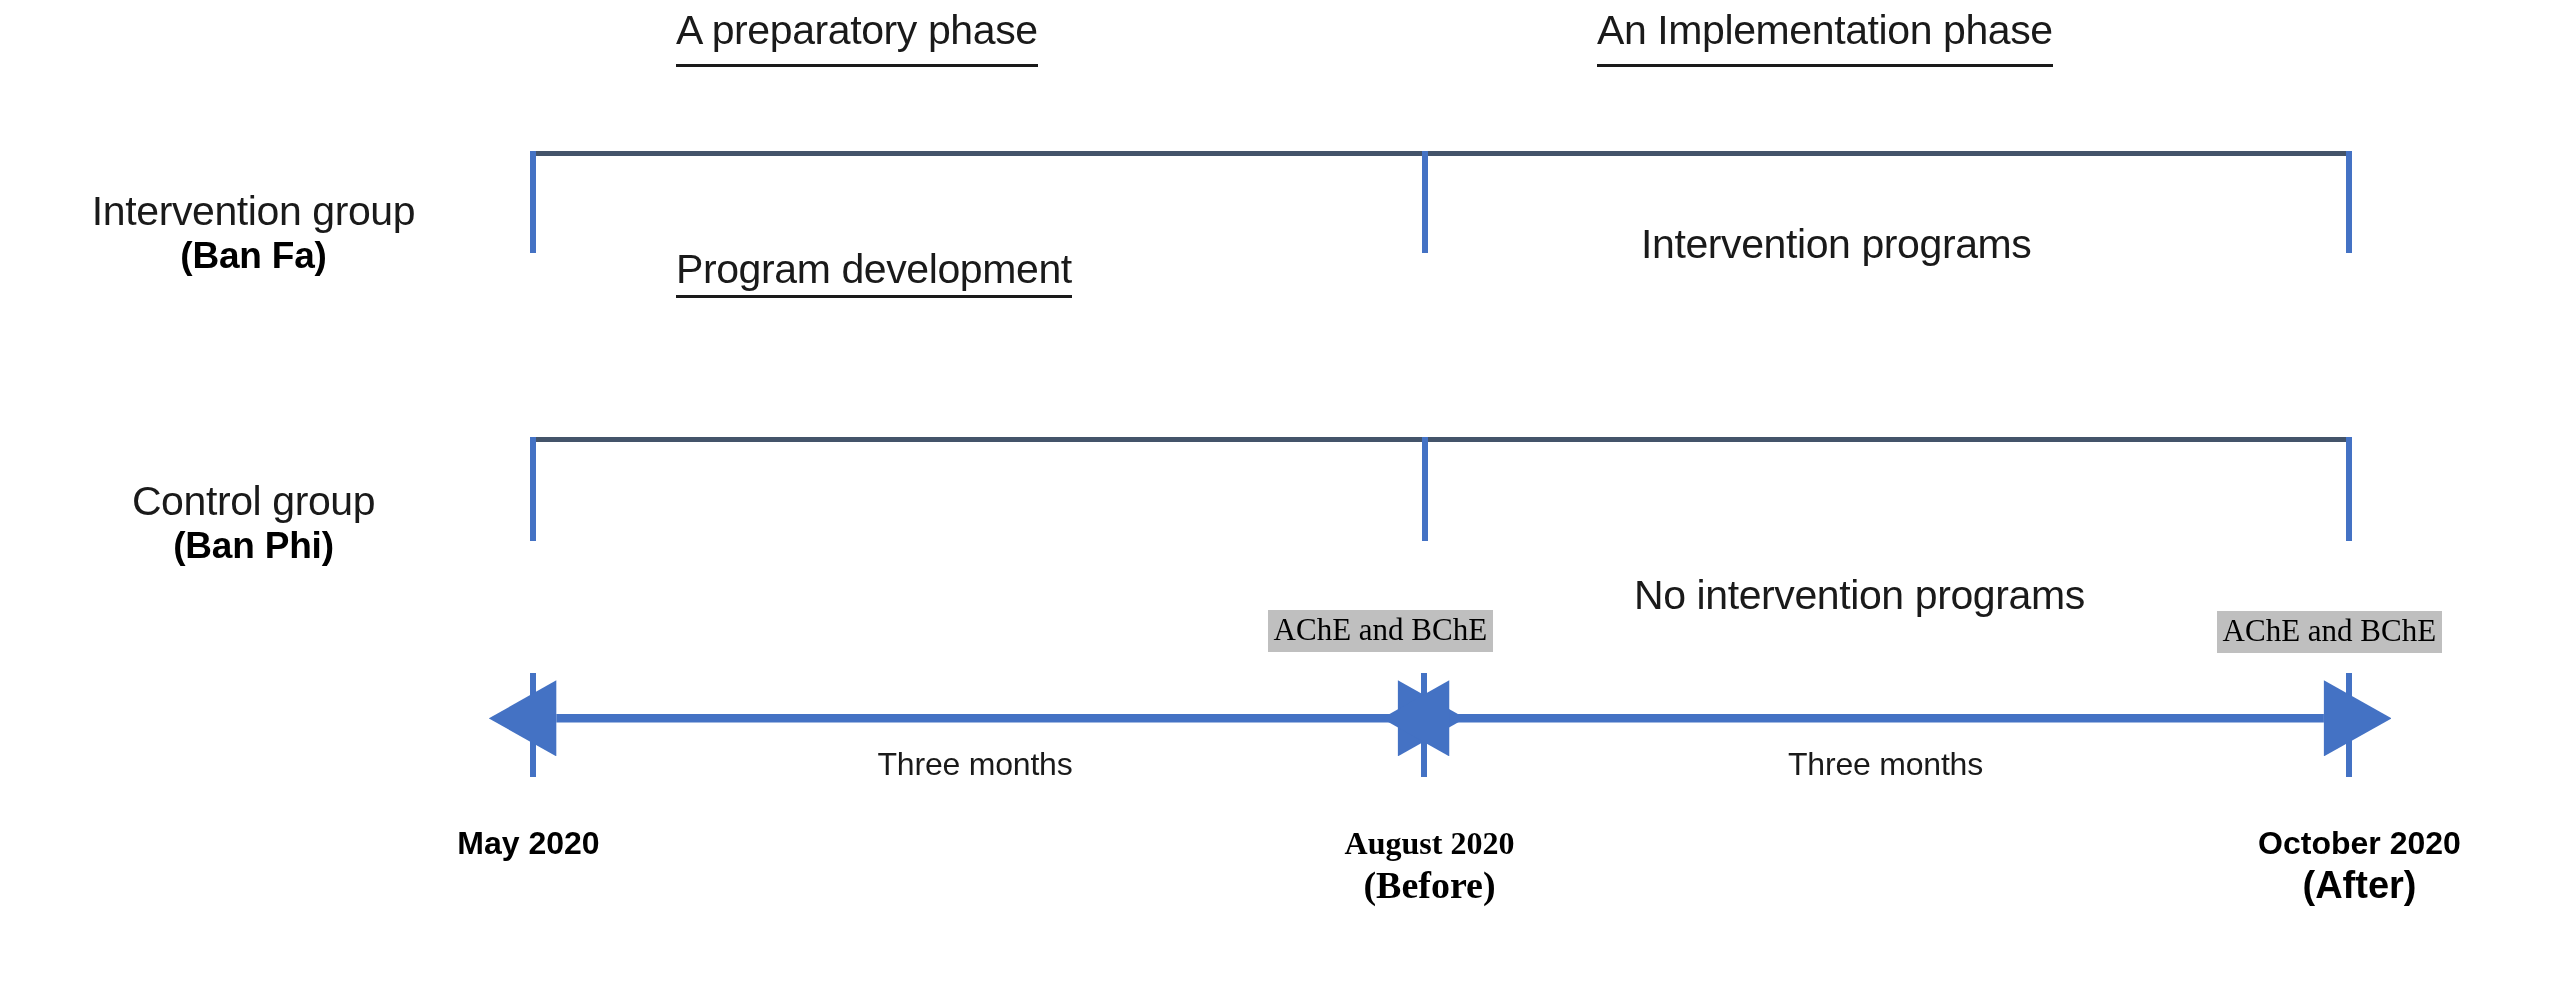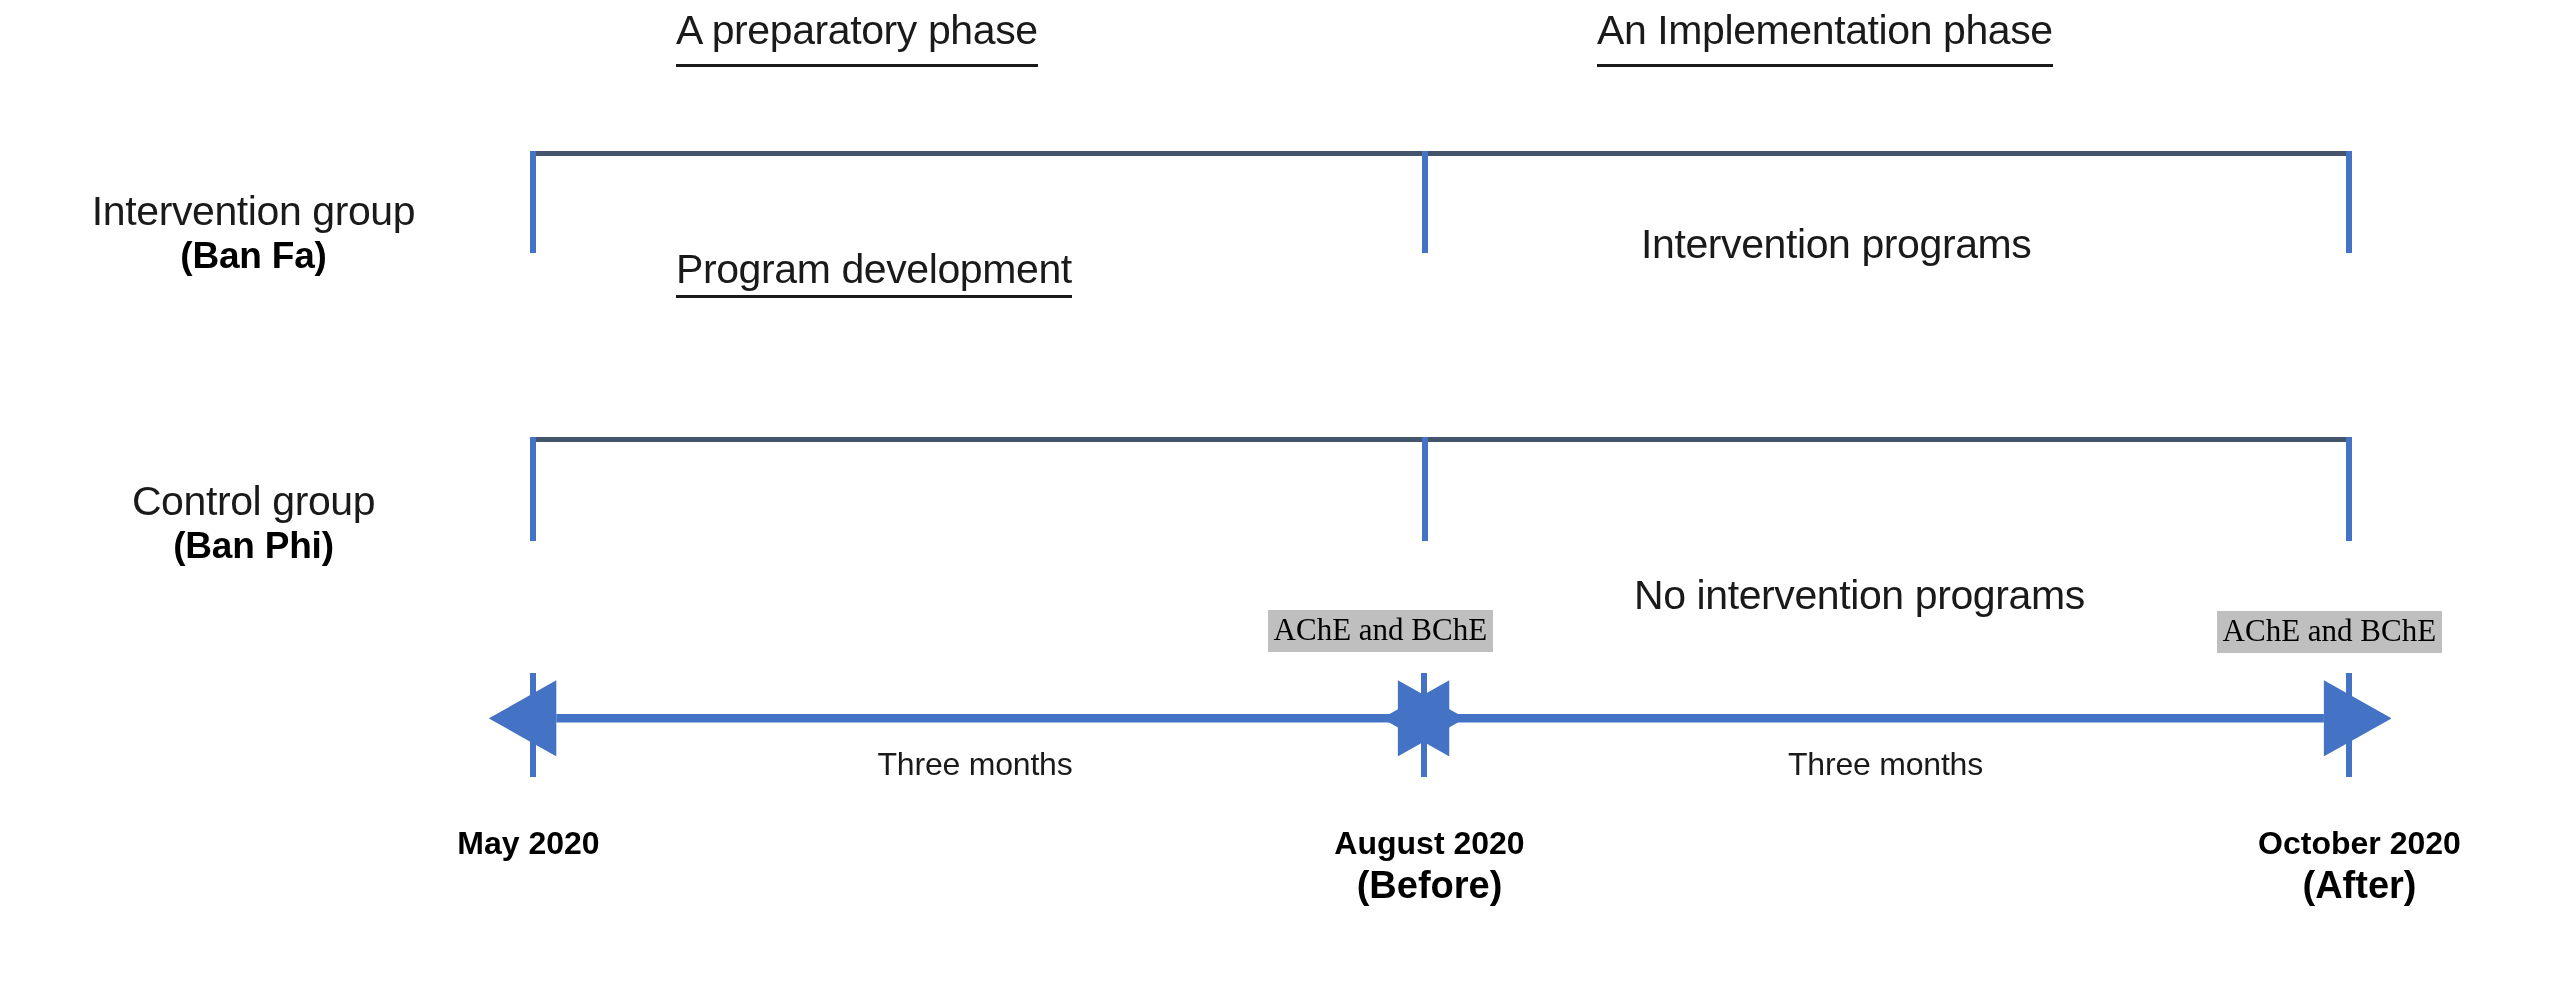--- a/index.html
+++ b/index.html
@@ -136,21 +136,21 @@
     font-weight:700;
     color:#000;
   }
   .date-caption .d-main{
     display:block;font-size:32px;line-height:1.18;letter-spacing:0px;
   }
   .date-caption .d-sub{
     display:block;font-size:38px;line-height:1.18;letter-spacing:0px;
   }
   #date-may{left:268px;top:825px;width:521px;}
-  #date-aug{left:1169px;top:825px;width:521px;}
+  #date-aug{left:1169px;top:825px;width:521px;font-family:Liberation Serif, serif;}
   #date-oct{left:2099px;top:825px;width:521px;}
 </style>
 </head>
 <body>
 
 <div id="canvas">
 
   <div class="phase-heading" id="phase-prep">
     <span class="u">A preparatory phase</span>
   </div>

